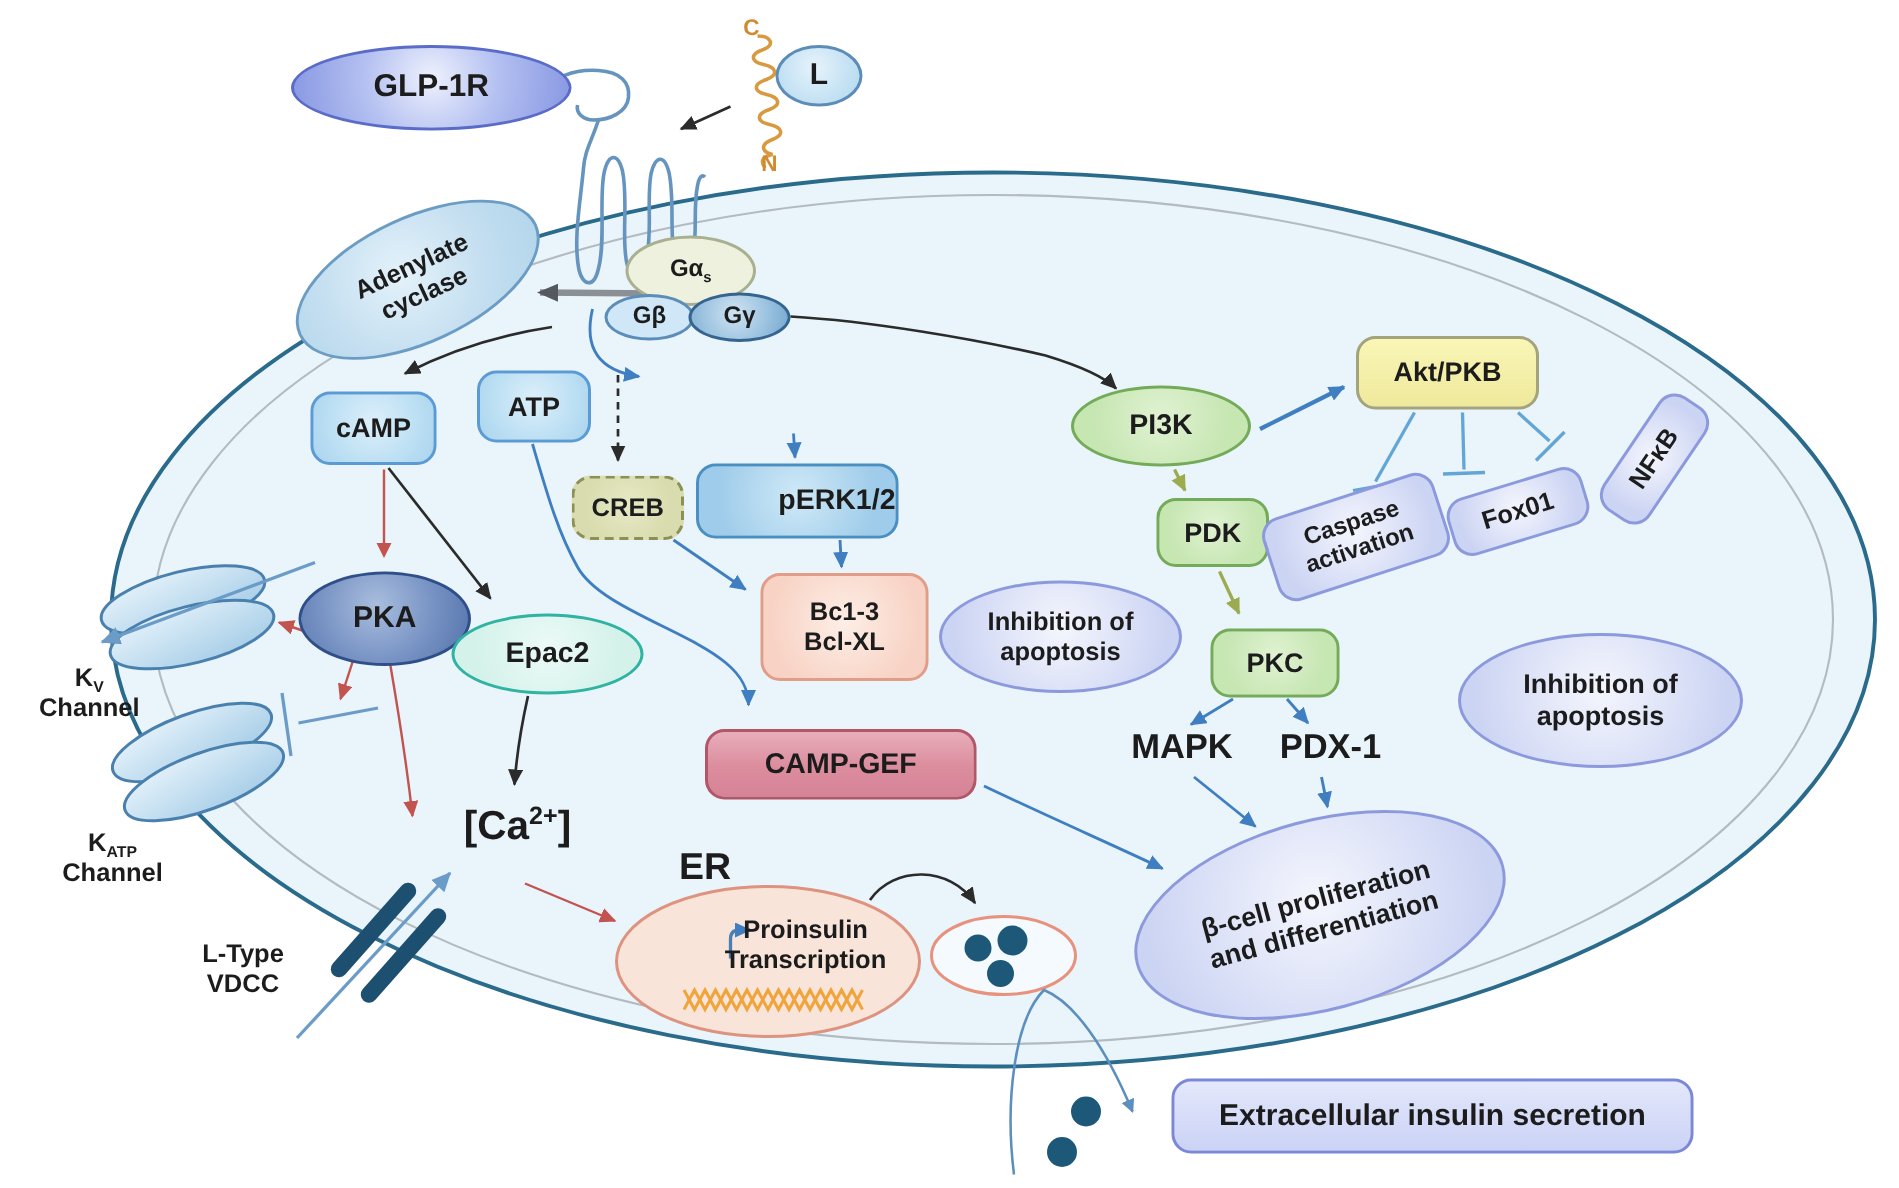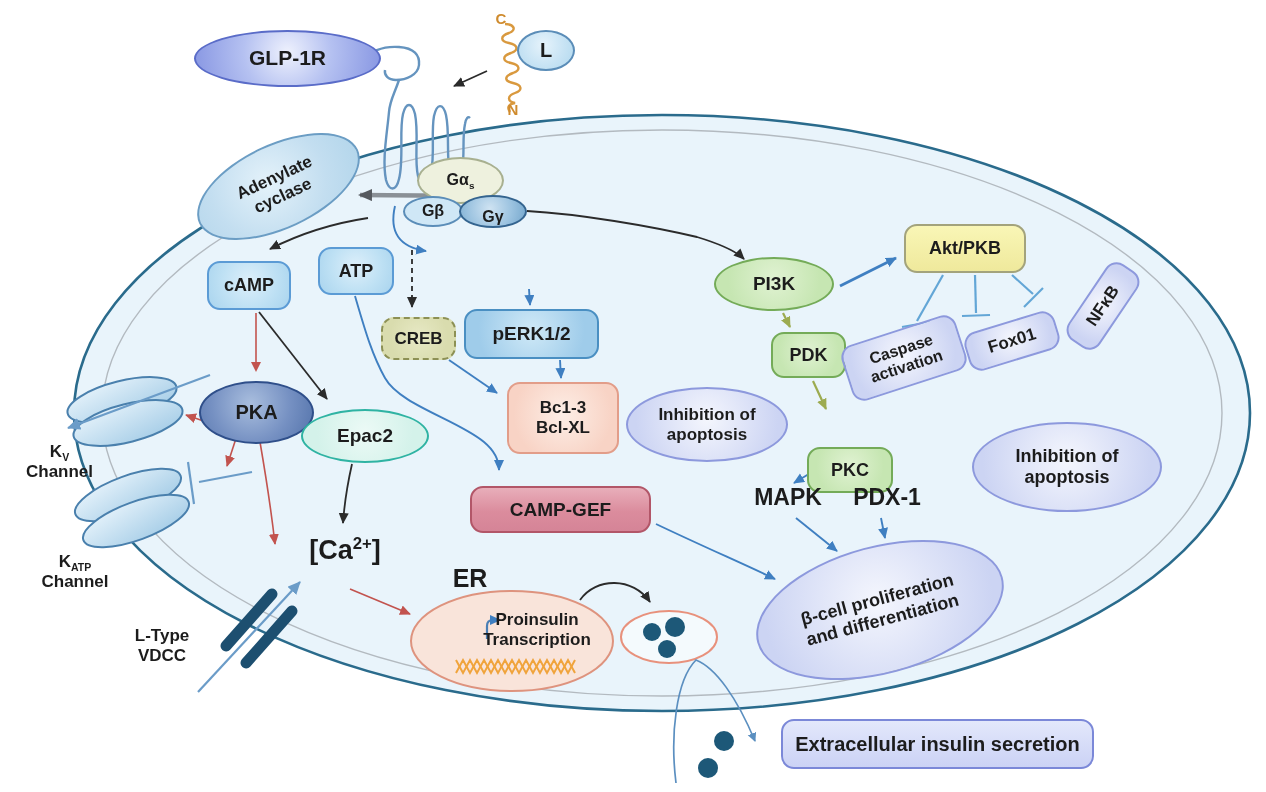--- a/index.html
+++ b/index.html
@@ -9,21 +9,21 @@
   .node{position:absolute;display:flex;flex-direction:column;align-items:center;justify-content:center;
         text-align:center;font-weight:700;color:#1c1c1c;box-sizing:border-box;line-height:1.15;}
   .ell{border-radius:50%;}
   .rr{border-radius:13px;}
   .glp1r{background:radial-gradient(circle at 50% 38%,#eef1fd 0%,#b5c1f1 45%,#8695e2 100%);border:2px solid #5a6cc8;font-size:21px;}
   .ac{background:radial-gradient(circle at 45% 40%,#e4f2fa 0%,#c3def0 55%,#b0d4ea 100%);border:2px solid #6b9dc4;font-size:17px;transform:rotate(-25deg);}
   .lig{background:radial-gradient(circle at 45% 35%,#e6f3fb 0%,#c7e3f4 55%,#b0d8ee 100%);border:2px solid #5b8db8;font-size:20px;}
   .term{color:#cf8b2e;font-size:15px;background:transparent;}
   .gas{background:#eef1de;border:2px solid #a8b090;font-size:16px;}
   .gb{background:#cfe7f6;border:2px solid #5b8db8;font-size:16px;}
-  .gg{background:radial-gradient(circle at 45% 40%,#cfe3f2 0%,#9cc3e0 55%,#73a6cc 100%);border:2px solid #34648f;font-size:16px;justify-content:flex-end;}
+  .gg{background:radial-gradient(circle at 45% 40%,#cfe3f2 0%,#9cc3e0 55%,#73a6cc 100%);border:2px solid #34648f;font-size:16px;}
   .bluebox{background:radial-gradient(circle at 50% 40%,#ddeffa 0%,#bfe1f4 55%,#a9d4ee 100%);border:2px solid #5b9bd5;font-size:18px;}
   .creb{background:radial-gradient(circle at 50% 45%,#e7e9c5 0%,#d9dcae 70%);border:2px dashed #8c9054;font-size:17px;}
   .barr{background:radial-gradient(circle at 50% 42%,#f1e2f5 0%,#e4ccec 70%);border:2px solid #a283c8;font-size:18px;border-radius:16px;}
   .perk{background:radial-gradient(circle at 50% 42%,#cfe9f7 0%,#9fccea 75%);border:2px solid #4a8fc2;font-size:19px;}
   .bcl{background:radial-gradient(circle at 50% 45%,#fdeee6 0%,#f8d3c5 75%);border:2px solid #e29d89;font-size:17px;}
   .pka{background:radial-gradient(circle at 45% 35%,#a9bede 0%,#7590c2 55%,#5272aa 100%);border:2px solid #2f4f8a;font-size:20px;}
   .epac{background:radial-gradient(circle at 50% 42%,#ecfaf6 0%,#d4f2ea 70%);border:2px solid #2fb3a3;font-size:19px;}
   .gef{background:linear-gradient(180deg,#e8aeba 0%,#db8c9d 55%,#d58497 100%);border:2px solid #b25668;font-size:19px;}
   .green{background:radial-gradient(circle at 50% 40%,#e0f2d2 0%,#c6e6b2 70%);border:2px solid #74ab58;font-size:19px;}
   .akt{background:linear-gradient(180deg,#f9f6b6 0%,#efe99c 100%);border:2px solid #a3a37c;font-size:18px;}
@@ -201,21 +201,21 @@
 
 <div class="node rr bluebox" style="left:207px;top:261px;width:84px;height:49px;">
   <span>cAMP</span>
 </div>
 <div class="node rr bluebox" style="left:318px;top:247px;width:76px;height:48px;">
   <span>ATP</span>
 </div>
 <div class="node rr creb" style="left:381px;top:317px;width:75px;height:43px;">
   <span>CREB</span>
 </div>
-<div class="node rr perk" style="left:464px;top:309px;width:135px;height:50px;">
+<div class="node rr perk" style="left:464px;top:309px;width:135px;height:50px;align-items:flex-end;">
   <span>pERK1/2</span>
 </div>
 <div class="node rr bcl" style="left:507px;top:382px;width:112px;height:72px;">
   <span>Bc1-3</span>
   <span>Bcl-XL</span>
 </div>
 
 <div class="node ell pka" style="left:199px;top:381px;width:115px;height:63px;">
   <span>PKA</span>
 </div>
@@ -237,21 +237,21 @@
   <span>Proinsulin</span>
   <span>Transcription</span>
 </div>
 
 <div class="node ell green" style="left:714px;top:257px;width:120px;height:54px;">
   <span>PI3K</span>
 </div>
 <div class="node rr green" style="left:771px;top:332px;width:75px;height:46px;font-size:18px;align-items:center;">
   <span>PDK</span>
 </div>
-<div class="node rr green" style="left:807px;top:419px;width:86px;height:46px;font-size:18px;margin-top:28px;">
+<div class="node rr green" style="left:807px;top:419px;width:86px;height:46px;font-size:18px;">
   <span>PKC</span>
 </div>
 <div class="node freetext" style="left:744px;top:481px;width:88px;height:32px;">
   <span>MAPK</span>
 </div>
 <div class="node freetext" style="left:844px;top:481px;width:86px;height:32px;">
   <span>PDX-1</span>
 </div>
 
 <div class="node rr akt" style="left:904px;top:224px;width:122px;height:49px;">
@@ -275,21 +275,21 @@
 <div class="node ell lav" style="left:972px;top:422px;width:190px;height:90px;font-size:18px;">
   <span>Inhibition of</span>
   <span>apoptosis</span>
 </div>
 
 <div class="node ell lav" style="left:753px;top:546px;width:254px;height:128px;transform:rotate(-15deg);font-size:18px;">
   <span>β-cell proliferation</span>
   <span>and differentiation</span>
 </div>
 
-<div class="node rr lav" style="left:781px;top:719px;width:313px;height:50px;font-size:20px;background:linear-gradient(180deg,#e3e8fb 0%,#cbd2f5 100%);border-color:#7b88d8;">
+<div class="node rr lav" style="left:781px;top:719px;width:348px;height:50px;font-size:20px;background:linear-gradient(180deg,#e3e8fb 0%,#cbd2f5 100%);border-color:#7b88d8;">
   <span>Extracellular insulin secretion</span>
 </div>
 
 <div class="node sidelabel" style="left:12px;top:438px;width:95px;height:48px;">
   <span><span>K</span><sub>V</sub></span>
   <span>Channel</span>
 </div>
 <div class="node sidelabel" style="left:25px;top:546px;width:100px;height:52px;">
   <span><span>K</span><sub>ATP</sub></span>
   <span>Channel</span>

